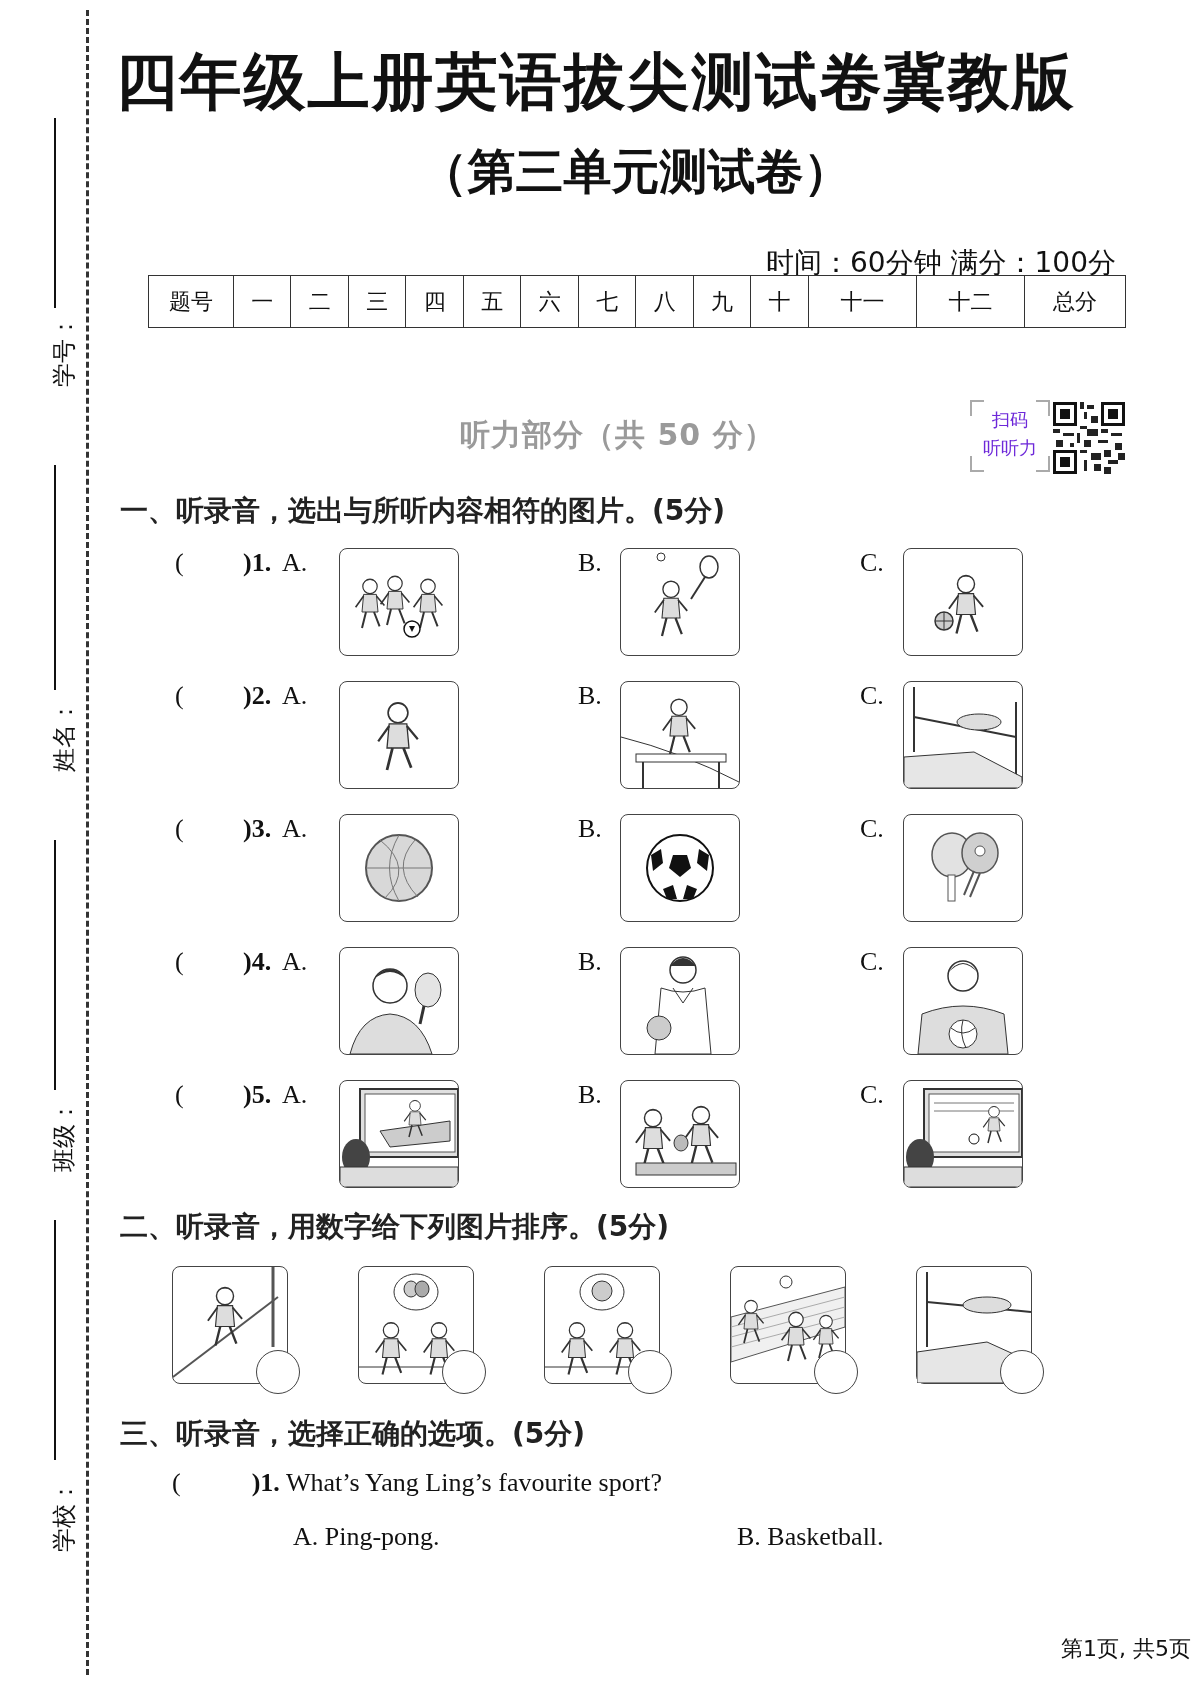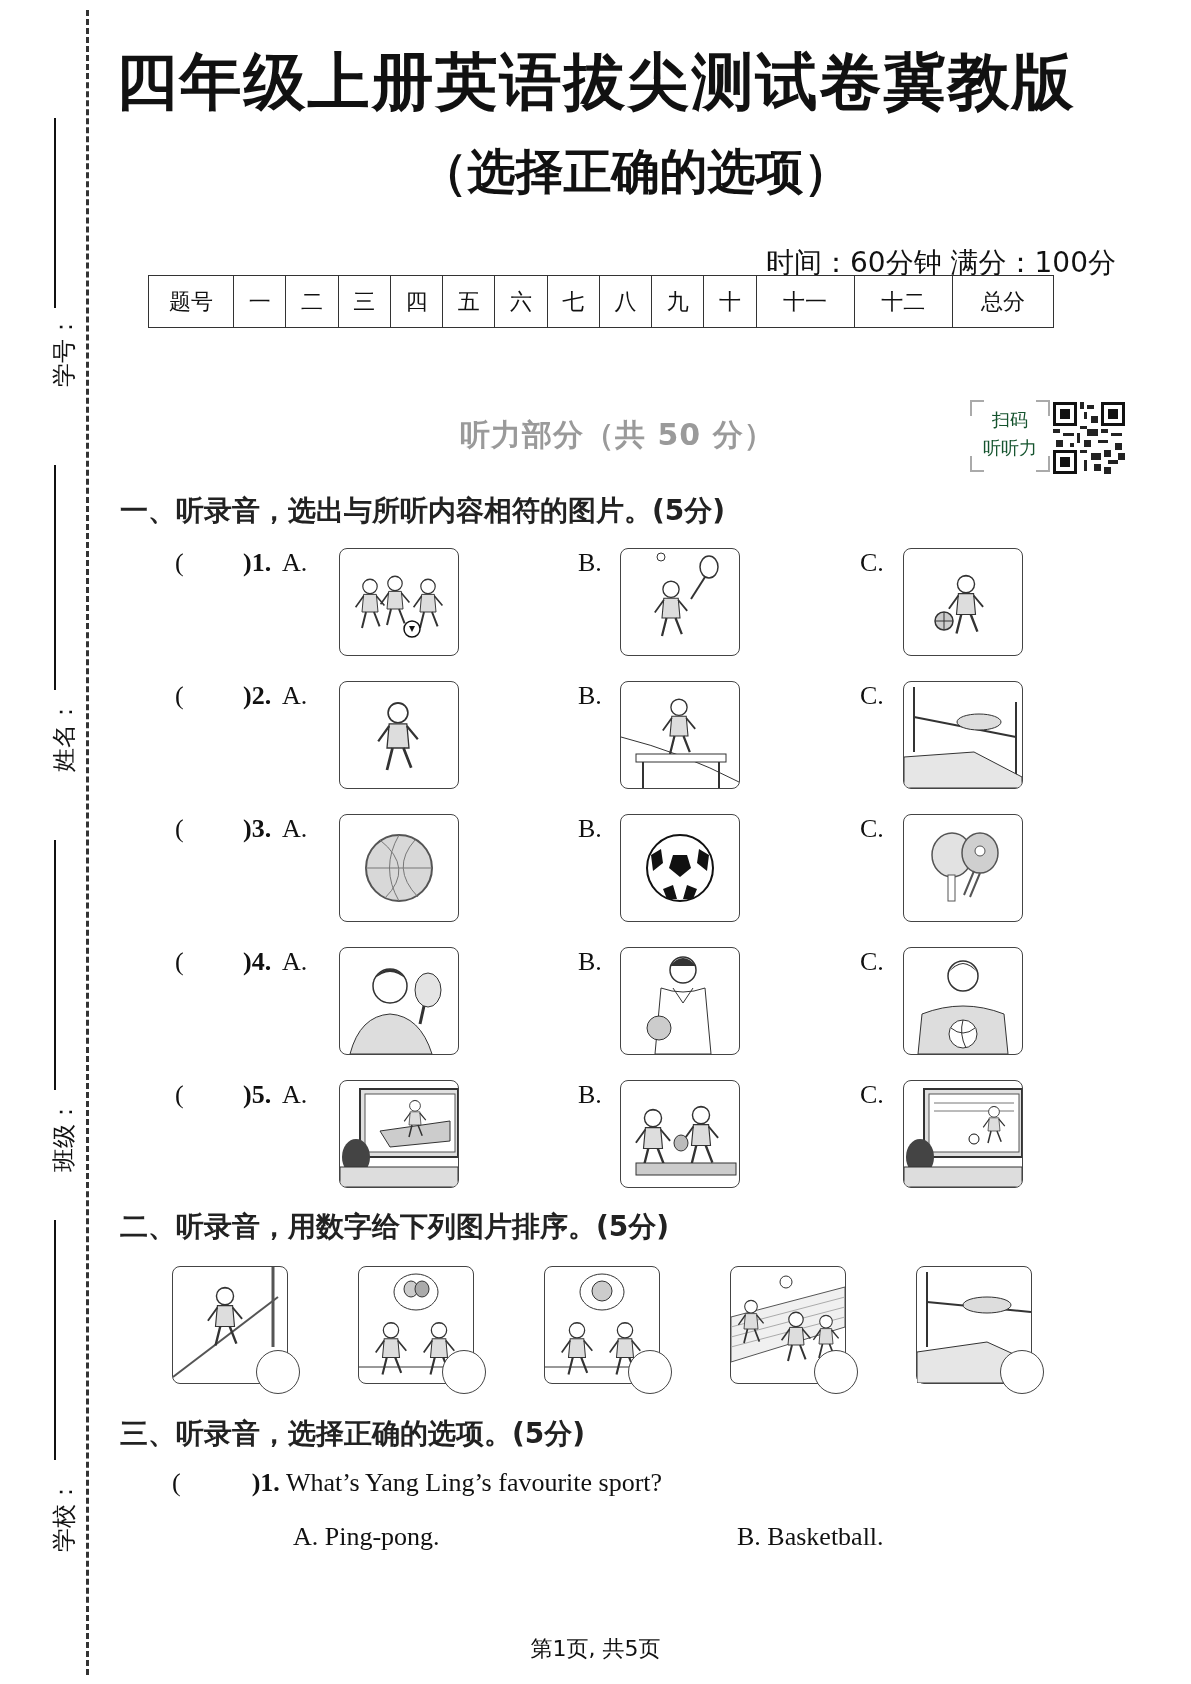--- a/index.html
+++ b/index.html
@@ -13,64 +13,64 @@
   .bind-label { position:absolute; left:28px; transform:rotate(-90deg); transform-origin:center;
                 font-size:24px; white-space:nowrap; }
   .bind-line { position:absolute; left:54px; width:0; border-left:2px solid #111; }
 
   .title { left:0; width:1191px; top:40px; text-align:center; font-size:62px; font-weight:bold;
            letter-spacing:2px; box-sizing:border-box; }
   .subtitle { left:0; width:1191px; top:140px; text-align:center; font-size:48px; font-weight:bold;
               padding-left:80px; box-sizing:border-box; }
   .meta { right:75px; top:244px; font-size:28px; }
 
-  table.score { position:absolute; left:148px; top:275px; width:906px; border-collapse:collapse; }
+  table.score { position:absolute; left:148px; top:275px; width:978px; border-collapse:collapse; }
   table.score td { border:1.5px solid #333; height:49px; text-align:center; font-size:22px; }
   table.score td.first { width:82px; }
   table.score td.total { width:98px; }
 
   .listen-title { left:460px; top:415px; font-size:30px; color:#9a9a9a; font-weight:bold; letter-spacing:1px; }
   .qr-box { left:970px; top:400px; width:80px; height:72px; }
-  .qr-text { font-size:18px; color:#14532d; font-family:"DejaVu Serif", serif; line-height:28px; text-align:center; }
+  .qr-text { font-size:18px; color:#6d28d9; font-family:"DejaVu Serif", serif; line-height:28px; text-align:center; }
   .qr-bracket { position:absolute; width:12px; height:14px; border-color:#aaa; border-style:solid; }
   .qr { left:1052px; top:402px; width:74px; height:72px; }
 
   .sec-title { font-size:28px; font-weight:bold; color:#222; }
 
   .q-row { position:absolute; left:170px; width:900px; height:112px; }
   .paren { position:absolute; font-family:"Liberation Serif", serif; font-size:26px; }
   .opt-label { position:absolute; font-family:"Liberation Serif", serif; font-size:26px; }
   .pic { position:absolute; width:118px; height:106px; border:1.5px solid #444; border-radius:8px;
          background:#fff; overflow:hidden; }
   .pic svg { width:100%; height:100%; }
 
   .order-pic { position:absolute; top:1266px; width:114px; height:116px; border:1.5px solid #444;
                border-radius:8px; background:#fff; }
   .order-pic svg { width:100%; height:100%; }
   .order-circle { position:absolute; width:42px; height:42px; border:1.5px solid #444;
                   border-radius:50%; background:#fff; }
 
   .serif { font-family:"Liberation Serif", serif; }
-  .footer { left:0; width:1191px; top:1634px; text-align:center; font-size:22px; }
+  .footer { left:0; width:1191px; top:1634px; text-align:right; font-size:22px; }
 </style>
 </head>
 <body>
 
 <div class="dotline"></div>
 <div class="bind-line" style="top:118px;height:190px;"></div>
 <div class="bind-label" style="top:335px;">学号：</div>
 <div class="bind-line" style="top:465px;height:225px;"></div>
 <div class="bind-label" style="top:720px;">姓名：</div>
 <div class="bind-line" style="top:840px;height:250px;"></div>
 <div class="bind-label" style="top:1120px;">班级：</div>
 <div class="bind-line" style="top:1220px;height:240px;"></div>
 <div class="bind-label" style="top:1500px;">学校：</div>
 
 <div class="abs title">四年级上册英语拔尖测试卷冀教版</div>
-<div class="abs subtitle">（选择正确的选项）</div>
+<div class="abs subtitle">（第三单元测试卷）</div>
 <div class="abs meta">时间：60分钟  满分：100分</div>
 
 <table class="score">
   <tbody>
       <tr>
     <td class="first">题号</td>
     <td>一</td>
     <td>二</td>
     <td>三</td>
     <td>四</td>

